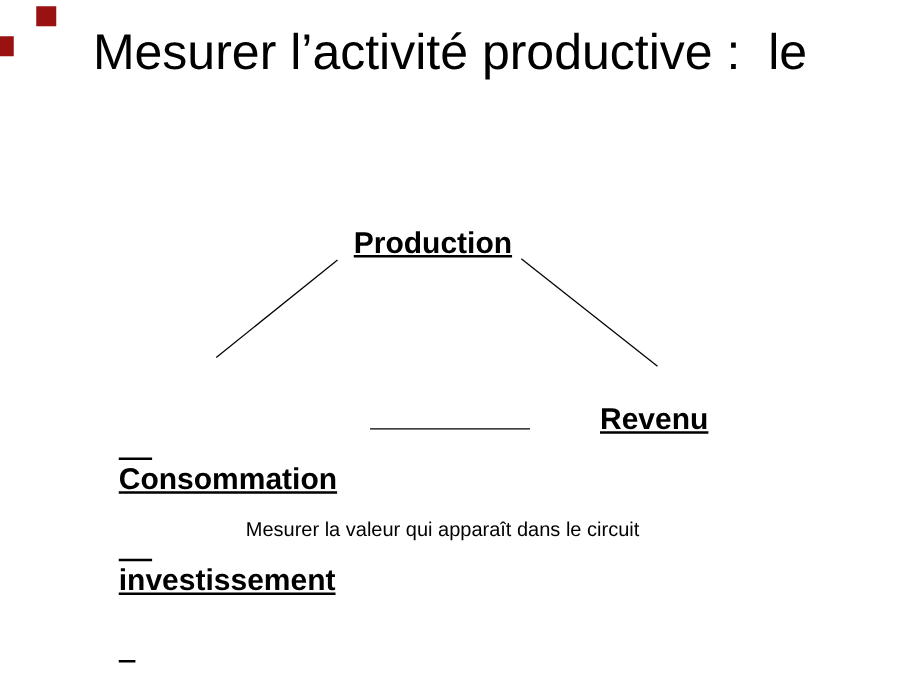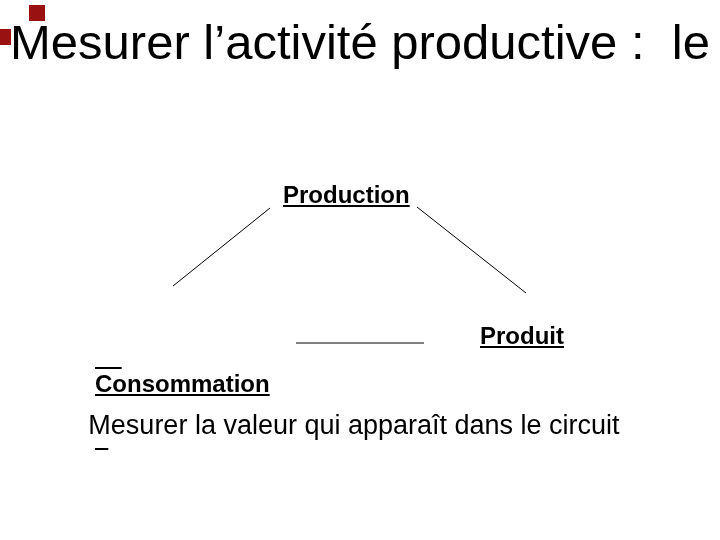--- a/index.html
+++ b/index.html
@@ -37,21 +37,21 @@
     width: 11px;
     height: 16px;
   }
   
   .title {
     position: absolute;
     left: 0;
     top: 17px;
     width: 720px;
     text-align: center;
-    font-size: 49px;
+    font-size: 40px;
     line-height: 51px;
     font-weight: 400;
     letter-spacing: 0;
   }
   .title .line {
     white-space: pre; 
   }
   
   svg.edges {
     position: absolute;
@@ -85,21 +85,21 @@
     left: 480px;
     top: 322px;
   }
   
   .question {
     position: absolute;
     left: 0;
     top: 410px;
     width: 708px;
     text-align: center;
-    font-size: 27px;
+    font-size: 16px;
     line-height: 30px;
     font-weight: 400;
   }
   .question .line {
     white-space: pre;
   }
 </style>
 </head>
 <body>
 
@@ -115,21 +115,22 @@
   <svg class="edges" viewBox="0 0 720 540">
     <line x1="270" y1="208" x2="173" y2="286"></line>
     <line x1="417" y1="207" x2="526" y2="293"></line>
     <line x1="296" y1="343" x2="424" y2="343"></line>
   </svg>
 
   <div class="node-label node-production">Production</div>
 
   <div class="node-label node-consommation">
     <div>Consommation</div>
+    <div>investissement</div>
   </div>
 
-  <div class="node-label node-revenu">Produit</div>
+  <div class="node-label node-revenu">Revenu</div>
 
   <div class="question">
     <div class="line">Mesurer la valeur qui apparaît dans le circuit</div>
   </div>
 
 </div>
 
 </body></html>

